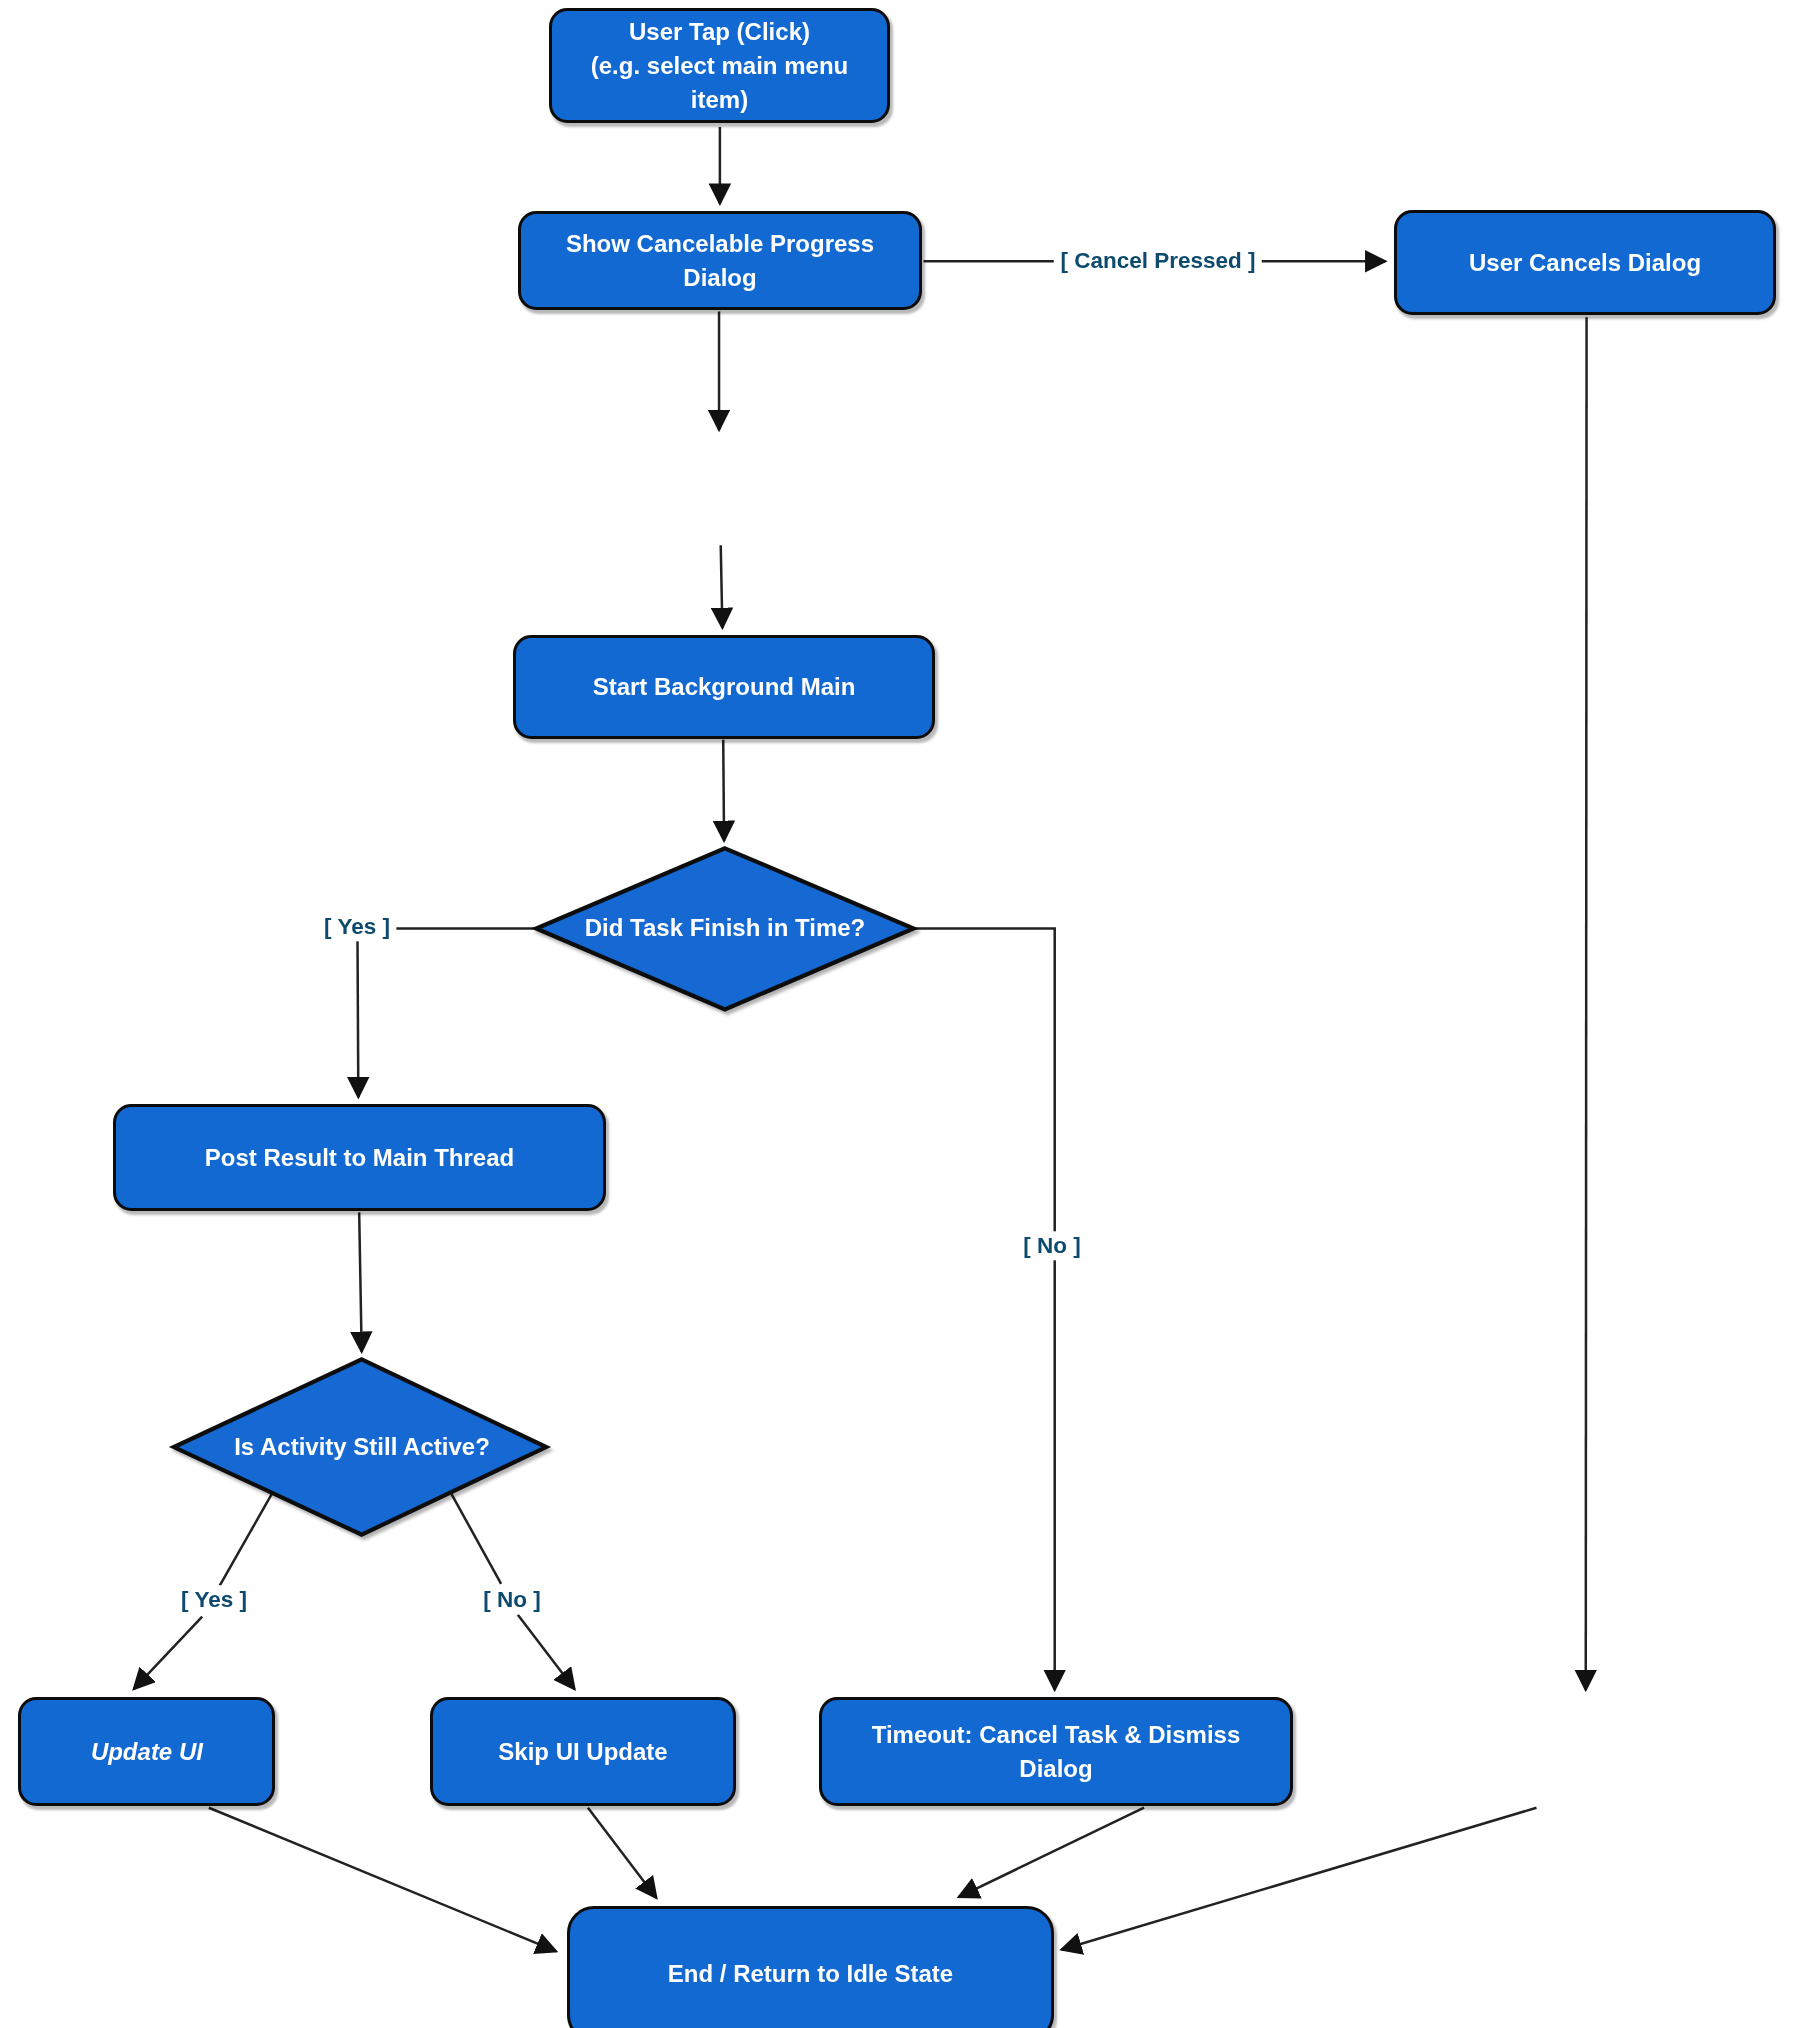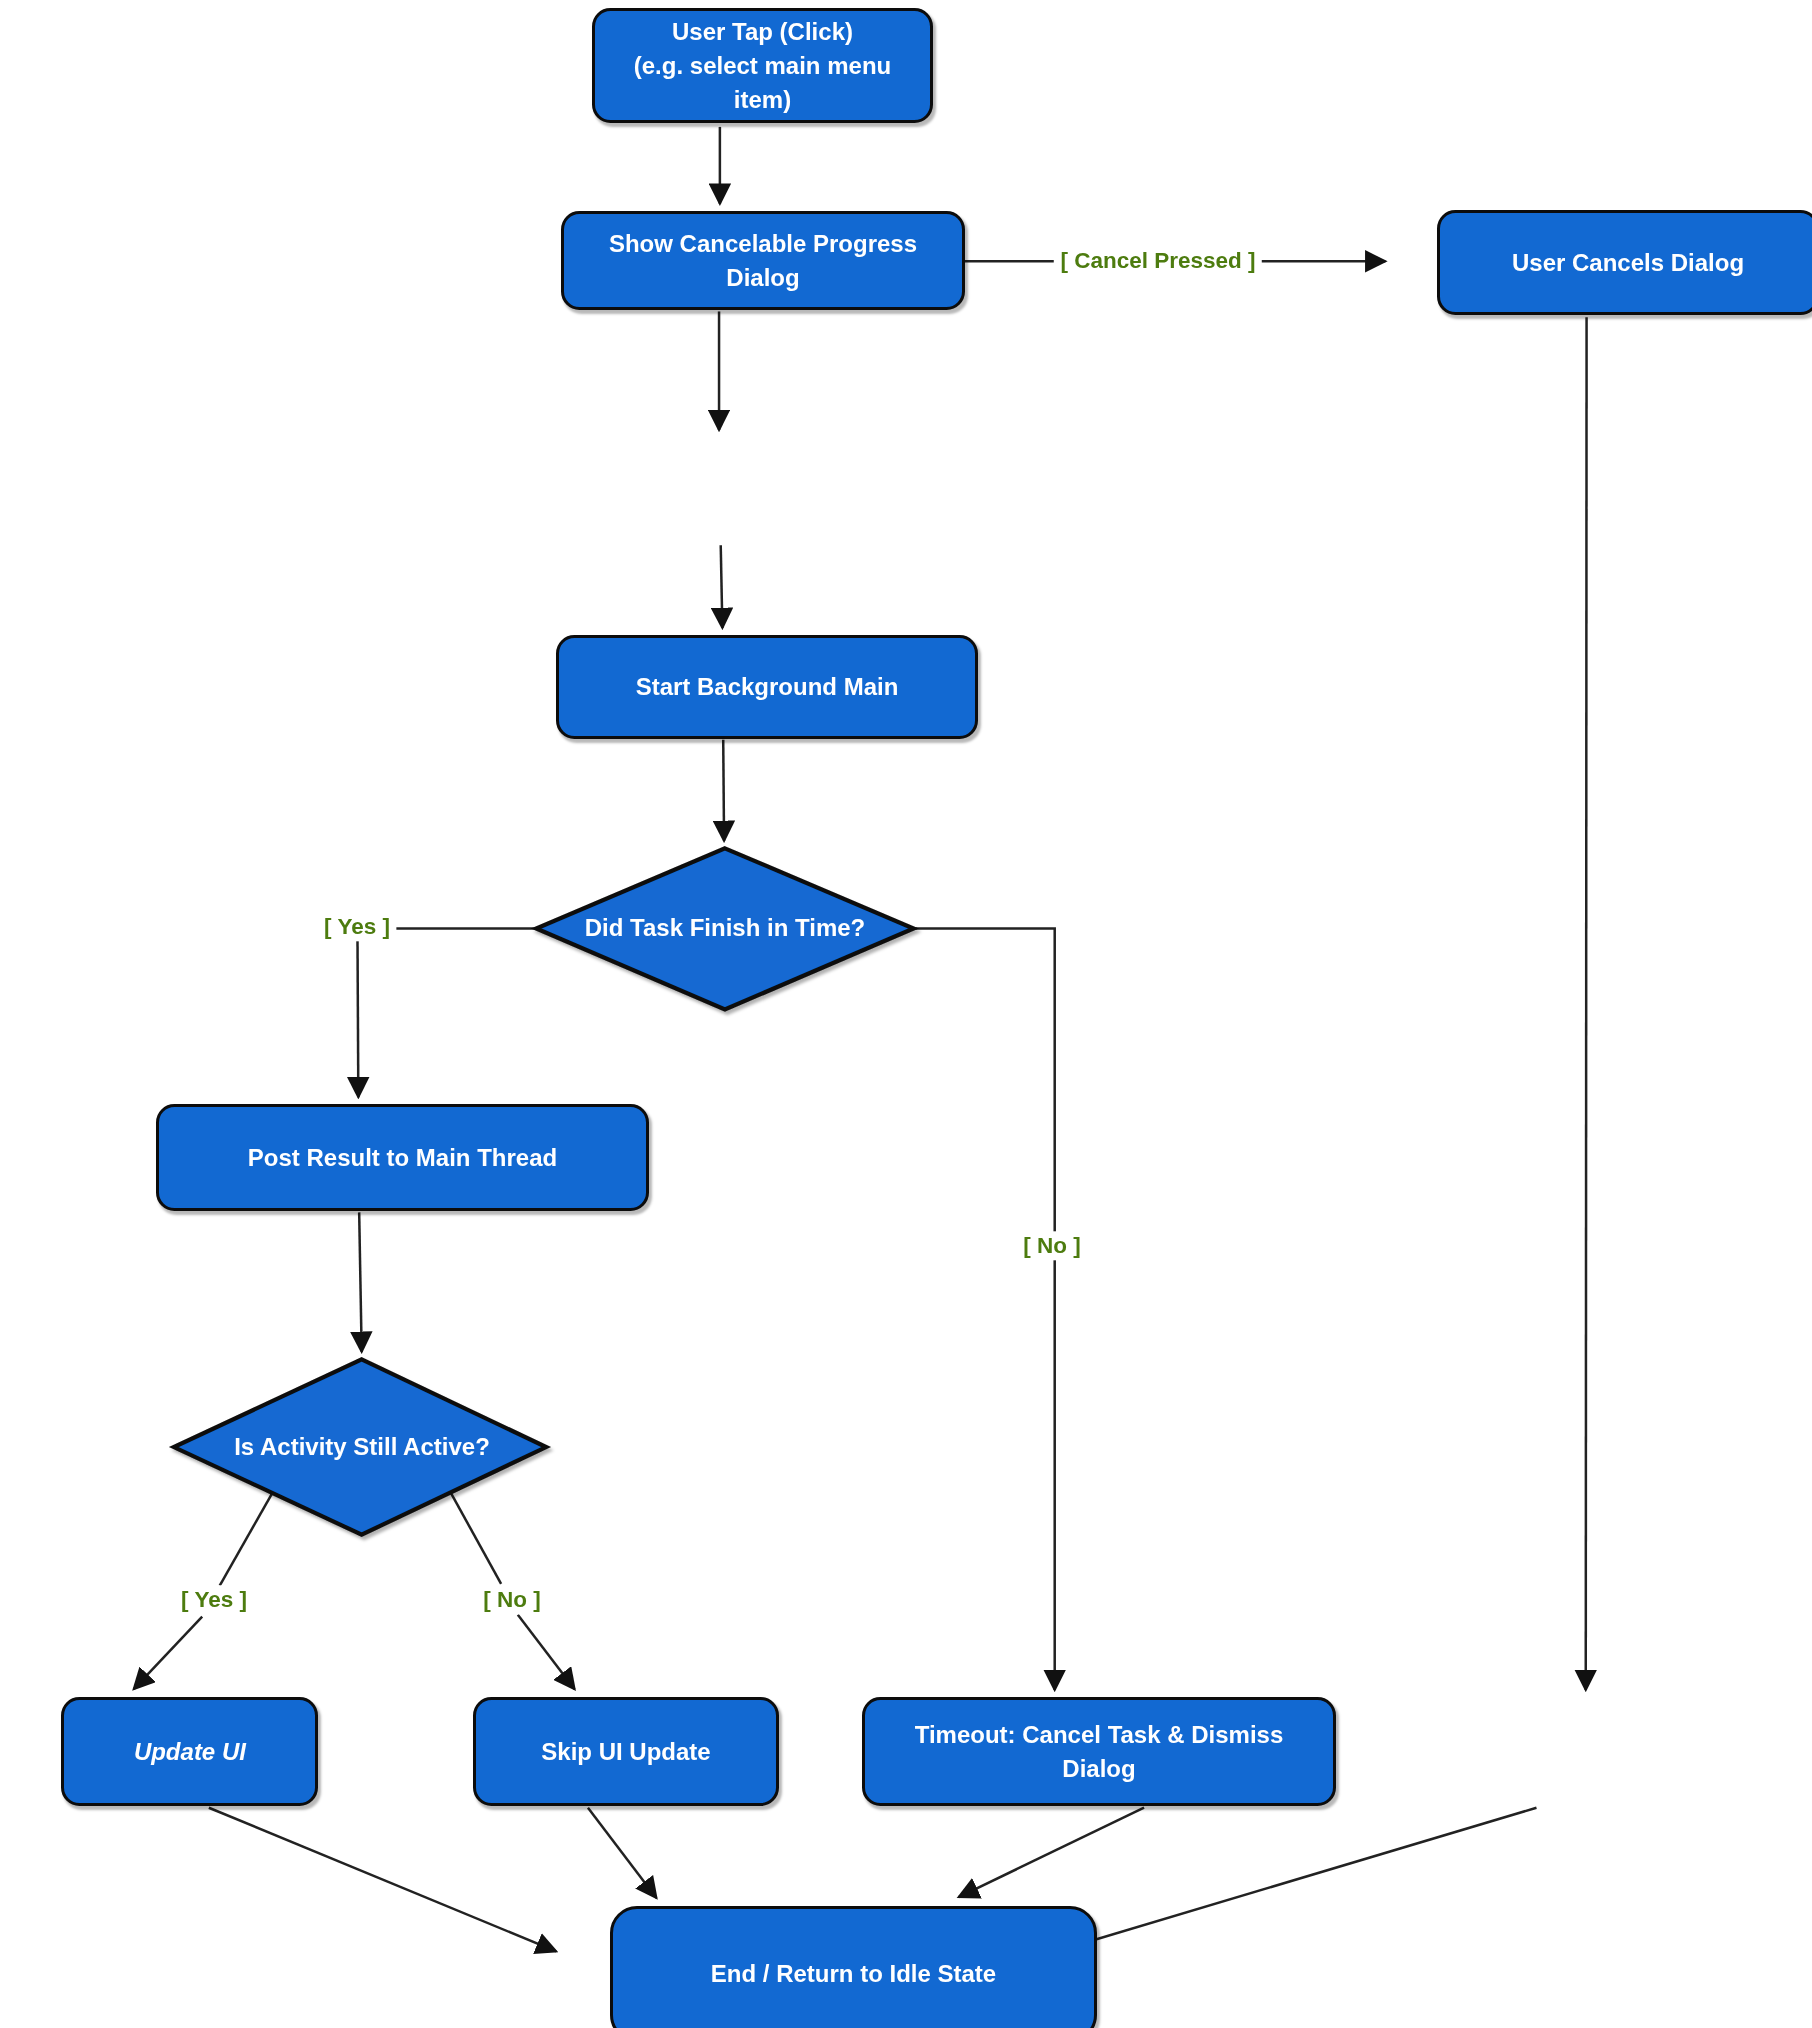--- a/index.html
+++ b/index.html
@@ -5,29 +5,29 @@
   html,body{margin:0;padding:0;background:#ffffff;}
   .canvas{
     position:relative;width:1813px;height:2029px;background:#ffffff;
     font-family:"Liberation Sans",sans-serif;overflow:hidden;
   }
   svg.wires{position:absolute;left:0;top:0;width:1813px;height:2029px;}
   .node{
     position:absolute;display:flex;align-items:center;justify-content:center;
     text-align:center;background:#1269d2;border:3.3px solid #0c0c0c;border-radius:18.4px;
     color:#ffffff;font-weight:700;font-size:24px;line-height:1.4;white-space:pre-line;
-    box-sizing:border-box;box-shadow:2.5px 3.3px 2.5px rgba(0,0,0,0.28);padding:5px 11.7px;margin-left:43px;
+    box-sizing:border-box;box-shadow:2.5px 3.3px 2.5px rgba(0,0,0,0.28);padding:5px 11.7px;
   }
   .dtext{
     position:absolute;display:flex;align-items:center;justify-content:center;
     text-align:center;color:#ffffff;font-weight:700;font-size:24px;white-space:nowrap;
   }
   .elabel{
     position:absolute;transform:translate(-50%,-50%);background:#ffffff;
-    color:#4d7c0f;font-weight:700;font-size:22.5px;padding:1.7px 6.7px;white-space:nowrap;
+    color:#0c4a6e;font-weight:700;font-size:22.5px;padding:1.7px 6.7px;white-space:nowrap;
   }
 </style>
 </head>
 <body>
 
 <div class="canvas">
 
   <svg class="wires" viewBox="0 0 2171 2430">
     <defs>
       <marker id="arrow" viewBox="0 0 10 10" refX="9" refY="5" markerWidth="9" markerHeight="9" orient="auto-start-reverse">

